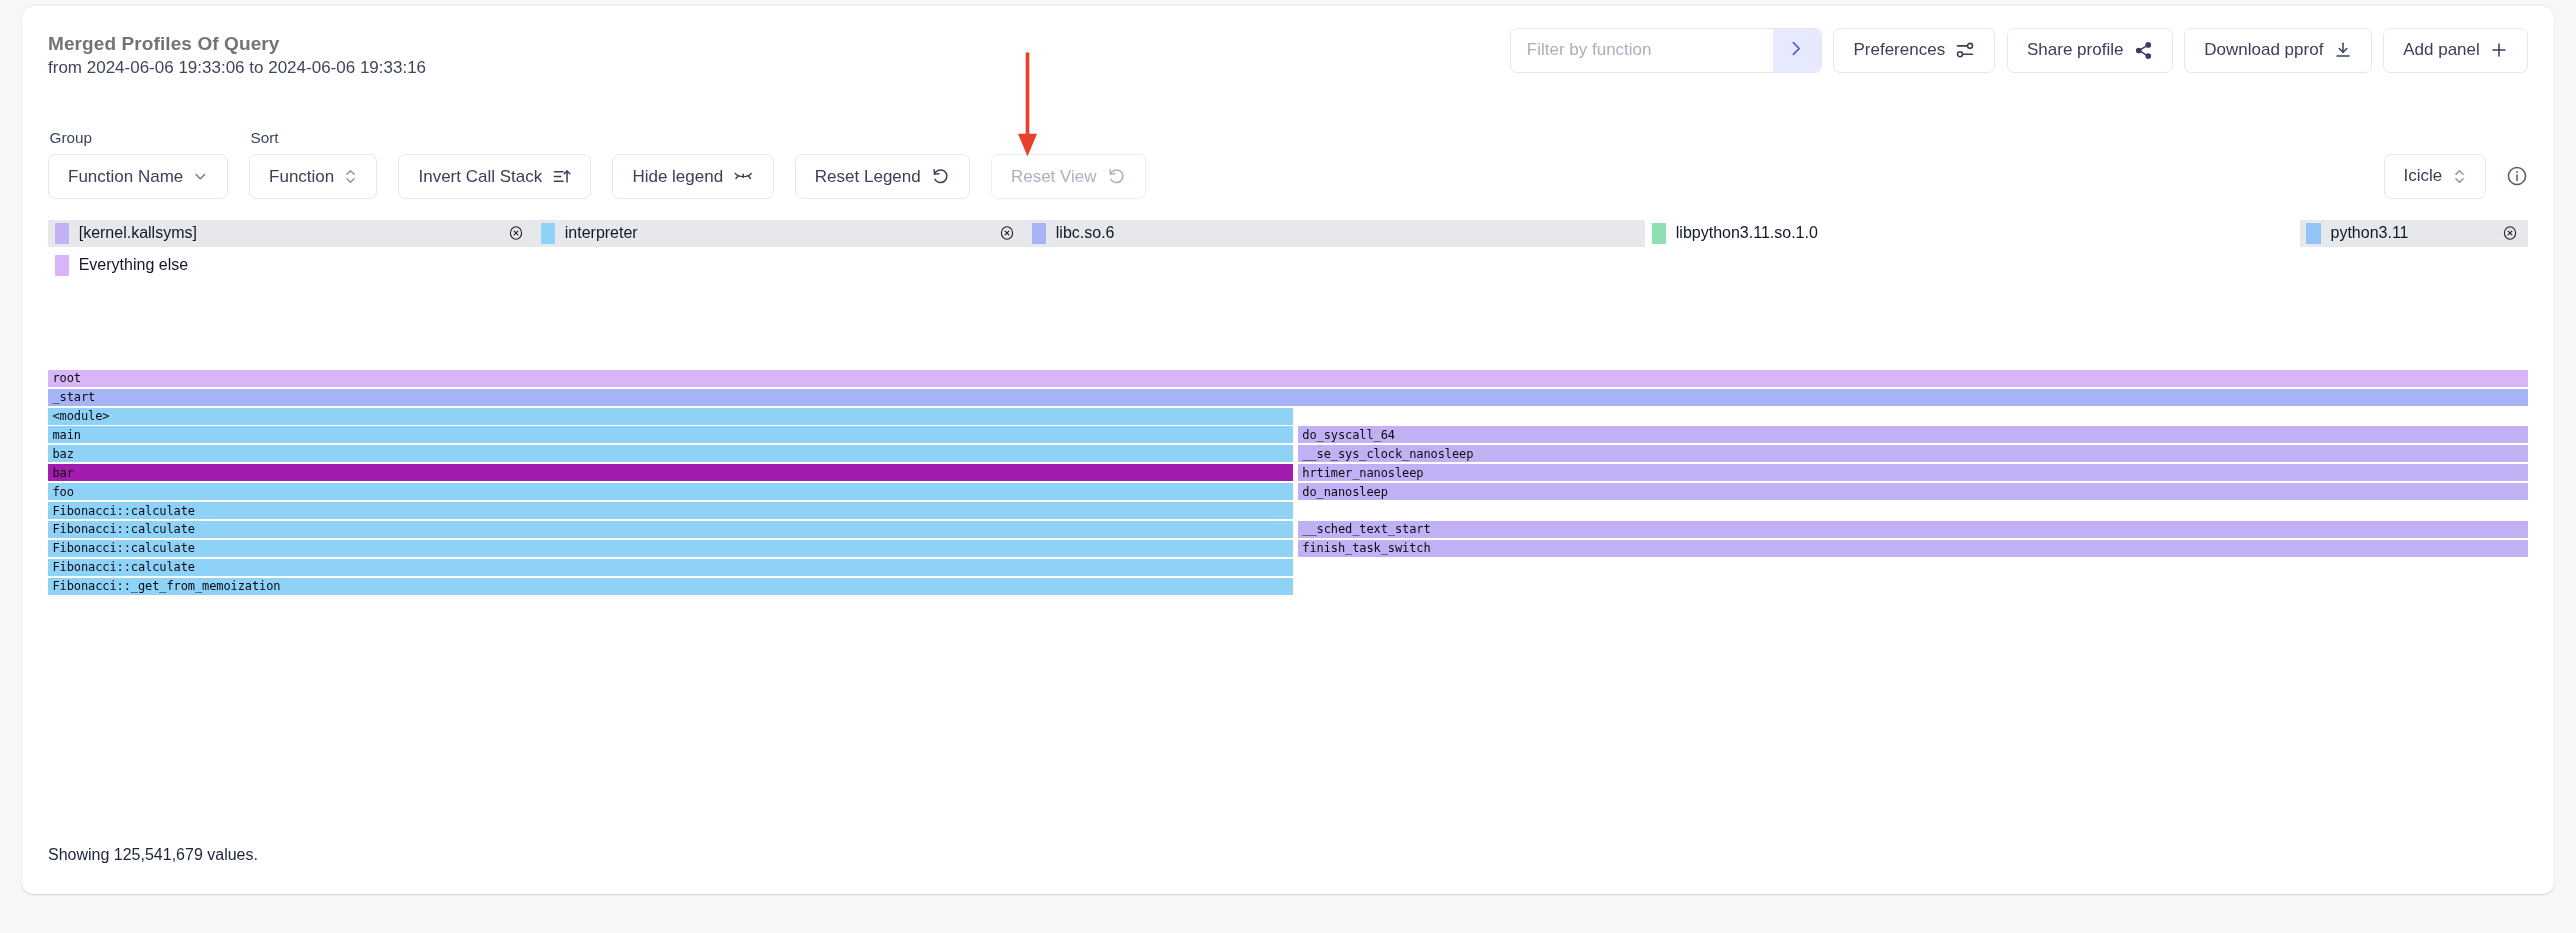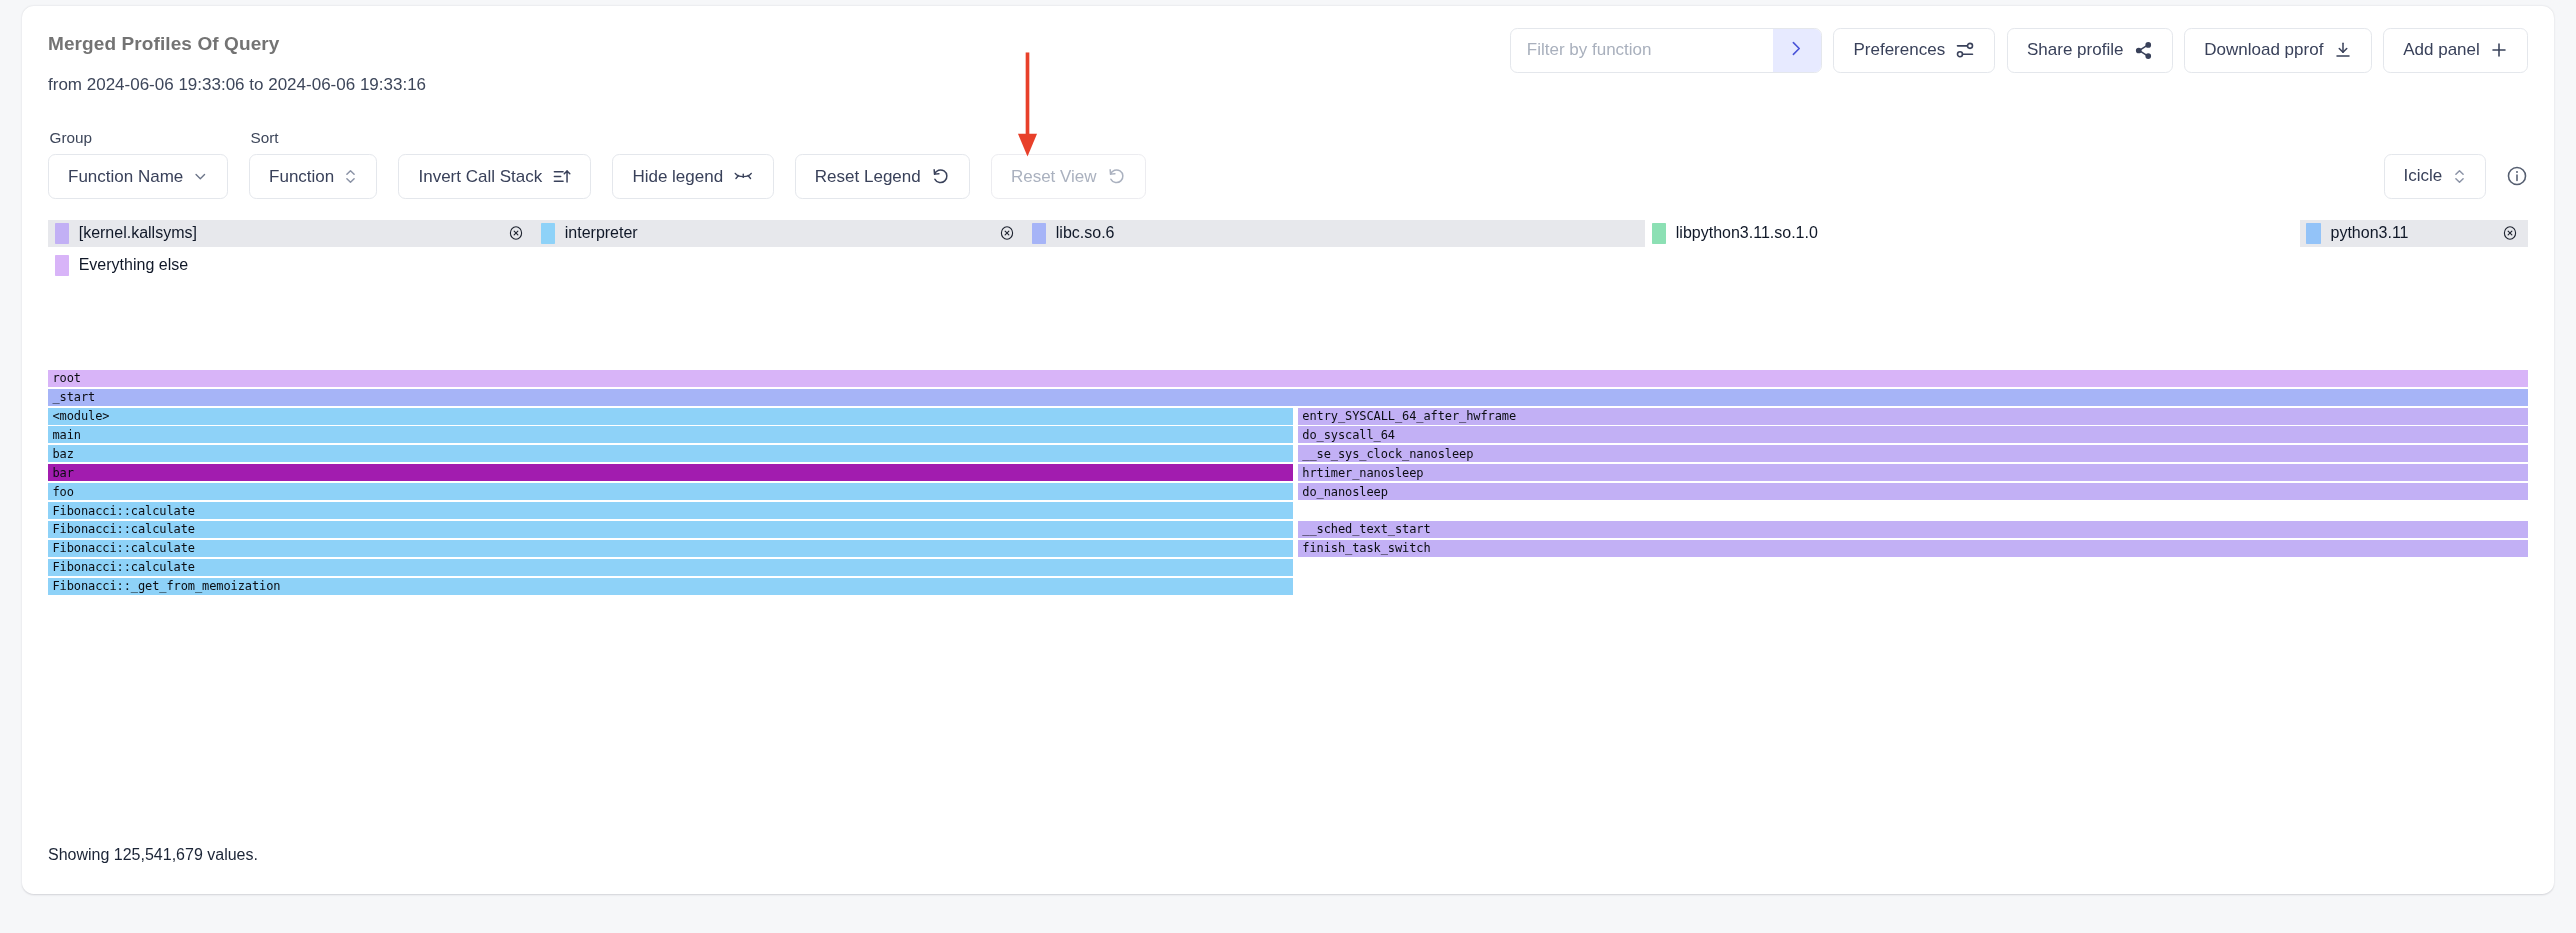--- a/index.html
+++ b/index.html
@@ -34,21 +34,21 @@
     font-size: 19px;
     font-weight: 700;
     color: #737373;
     line-height: 1.25;
     letter-spacing: 0.1px;
     white-space: nowrap;
   }
   .hdr-sub {
     font-size: 17px;
     color: #3d465a;
-    margin-top: 19px;
+    margin-top: 2px;
     white-space: nowrap;
   }
 
   
   .btn {
     display: inline-flex;
     align-items: center;
     justify-content: center;
     gap: 10.2px;
     height: 45px;
@@ -454,23 +454,20 @@
       </div>
       <div class="flame-row">
         <div class="flame-bar" style="left: 0%; width: 100%; background: rgb(166, 180, 247);">
           <span>_start</span>
         </div>
       </div>
       <div class="flame-row">
         <div class="flame-bar" style="left: 0%; width: 50.2%; background: rgb(142, 210, 248);">
           <span>&lt;module&gt;</span>
         </div>
-        <div class="flame-bar" style="left: 50.4%; width: 49.6%; background: rgb(194, 176, 245);">
-          <span>entry_SYSCALL_64_after_hwframe</span>
-        </div>
       </div>
       <div class="flame-row">
         <div class="flame-bar" style="left: 0%; width: 50.2%; background: rgb(142, 210, 248);">
           <span>main</span>
         </div>
         <div class="flame-bar" style="left: 50.4%; width: 49.6%; background: rgb(194, 176, 245);">
           <span>do_syscall_64</span>
         </div>
       </div>
       <div class="flame-row">

